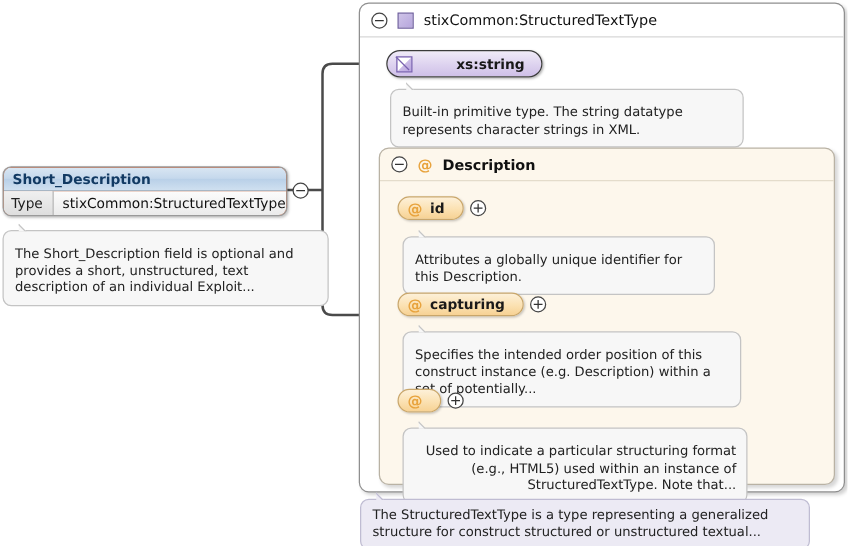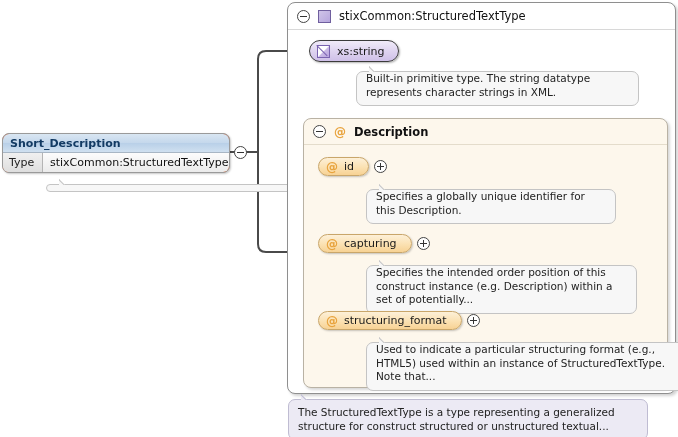--- a/index.html
+++ b/index.html
@@ -60,25 +60,24 @@
     font-size: 11px;
     color: #101010;
   }
 
   
   .annot {
     position: absolute;
     border: 1px solid #c4c4c4;
     border-radius: 7px;
     background: #f7f7f7;
-    padding: 0 8px 6px 9px;
+    padding: 12px 8px 6px 9px;
     font-size: 10.5px;
     line-height: 13.5px;
     color: #222222;
-    margin-left: 44px;
   }
   .annot .tail {
     position: absolute;
     top: -7px; left: 12px;
     width: 14px; height: 7px;
     overflow: hidden;
   }
   .annot .tail::before {
     content: "";
     position: absolute;
@@ -102,21 +101,22 @@
   #annot-id {
     left: 322px; top: 189px;
     width: 250px;
   }
   #annot-ordinality {
     left: 322px; top: 265px;
     width: 271px;
   }
   #annot-format {
     left: 322px; top: 342px;
-    width: 333px;
+    width: 276px;
+    text-align: right;
   }
 
   
   #annot-type {
     position: absolute;
     left: 288px; top: 399px;
     width: 360px;
     border: 1px solid #bfbcd2;
     border-radius: 7px;
     background: #eceaf4;
@@ -236,22 +236,23 @@
     content: "";
     position: absolute;
     left: -1px; top: -1px;
     width: 15px; height: 15px;
     border-top: 1px solid #7a63b0;
     transform: rotate(45deg);
     transform-origin: 0 0;
   }
   #string-label {
     font-size: 11px;
-    font-weight: normal;
+    font-weight: bold;
     color: #181818;
+    margin-left: 28px;
   }
 
   
   #attributes-panel {
     position: absolute;
     left: 303px; top: 118px;
     width: 365px; height: 270px;
     border: 1px solid #b9b2a4;
     border-radius: 8px;
     background: #fdf7ec;
@@ -292,21 +293,21 @@
     align-items: center;
     gap: 6px;
     padding: 0 14px 0 7px;
     border: 1px solid #c9a66a;
     border-radius: 10px;
     background: linear-gradient(to bottom, #fdf0d8 0%, #fbe2b4 52%, #f7d294 100%);
     box-shadow: 1px 1px 2px rgba(0,0,0,0.22);
   }
   .attr-label {
     font-size: 11px;
-    font-weight: normal;
+    font-weight: bold;
     color: #1a1a1a;
   }
   #attr-id-row       { left: 318px; top: 157px; }
   #attr-ordinality-row { left: 318px; top: 234px; }
   #attr-format-row   { left: 318px; top: 311px; }
 </style>
 </head>
 <body>
 
 <svg id="connector-svg" viewBox="0 0 70 230" width="70" height="230" aria-hidden="true">
@@ -321,20 +322,21 @@
   <div id="element-type-row">
     <div id="element-type-label">Type</div>
     <div id="element-type-value">stixCommon:StructuredTextType</div>
   </div>
 </div>
 
 <div id="toggle-element" class="toggle"></div>
 
 <div class="annot" id="annot-element">
   <span class="tail"></span>
+  <span>The Short_Description field is optional and provides a short, unstructured, text description of an individual Exploit...</span>
 </div>
 
 <div id="type-container">
   <div id="type-header">
     <span class="toggle"></span>
     <span id="type-swatch"></span>
     <span id="type-title">stixCommon:StructuredTextType</span>
   </div>
 </div>
 
@@ -358,39 +360,38 @@
 
 <div class="attr-row" id="attr-id-row">
   <span class="attr-pill">
     <span class="at-sign">@</span>
     <span class="attr-label">id</span>
   </span>
   <span class="toggle plus"></span>
 </div>
 <div class="annot" id="annot-id">
   <span class="tail"></span>
-  <span>Specifies a globally unique identifier for this Description.</span>
+  <span>Attributes a globally unique identifier for this Description.</span>
 </div>
 
 <div class="attr-row" id="attr-ordinality-row">
   <span class="attr-pill">
     <span class="at-sign">@</span>
     <span class="attr-label">capturing</span>
   </span>
   <span class="toggle plus"></span>
 </div>
 <div class="annot" id="annot-ordinality">
   <span class="tail"></span>
   <span>Specifies the intended order position of this construct instance (e.g. Description) within a set of potentially...</span>
 </div>
 
 <div class="attr-row" id="attr-format-row">
   <span class="attr-pill">
     <span class="at-sign">@</span>
-    <span class="attr-label">structuring_format</span>
   </span>
   <span class="toggle plus"></span>
 </div>
 <div class="annot" id="annot-format">
   <span class="tail"></span>
   <span>Used to indicate a particular structuring format (e.g., HTML5) used within an instance of StructuredTextType. Note that...</span>
 </div>
 
 <div id="annot-type">
   <span class="tail"></span>

